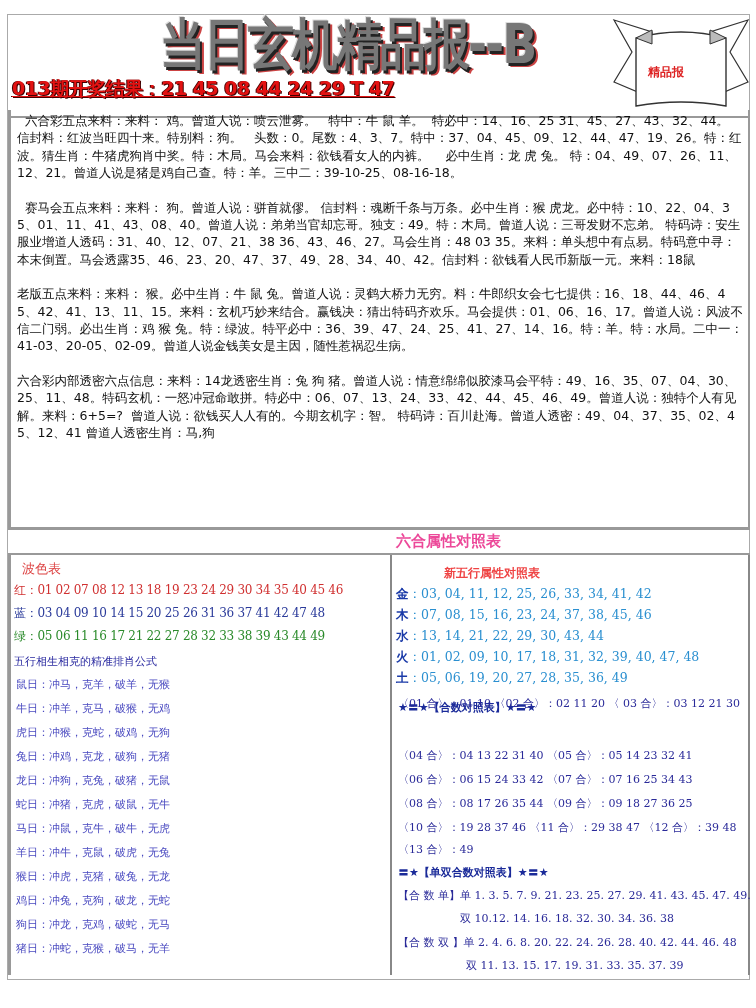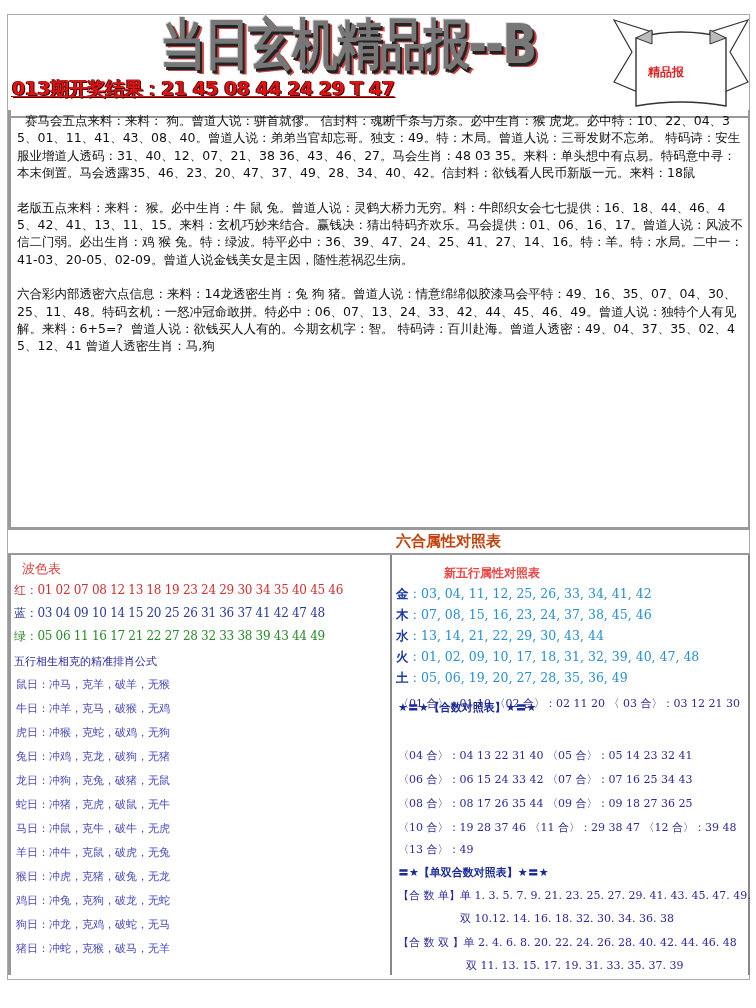--- a/index.html
+++ b/index.html
@@ -7,21 +7,21 @@
   .frame { position: absolute; left: 7px; top: 14px; width: 743px; height: 966px; border: 1px solid #aaa; }
   .header { position: absolute; left: 8px; top: 14px; width: 742px; height: 104px; border-bottom: 2px solid #999; }
   .title { position: absolute; left: 160px; top: 6px; font-family: "DejaVu Sans", sans-serif; font-weight: bold; font-size: 46px; letter-spacing: -2px; color: #777;
     text-shadow: 2px 2px 0 #222, 4px 3px 0 #c44, -1px -1px 0 #ddd; transform: scaleY(1.2); transform-origin: top left; white-space: nowrap; }
   .result { position: absolute; left: 12px; top: 76px; font-family: "DejaVu Sans", sans-serif; font-weight: bold; font-size: 19px; color: #e31212; letter-spacing: -0.5px;
     text-shadow: 1px 1px 0 #400, -1px 0 0 #400; white-space: nowrap; text-decoration: underline; }
   .badge { position: absolute; left: 612px; top: 18px; width: 138px; height: 90px; }
   .badge-text { position: absolute; left: 648px; top: 64px; font-size: 12px; color: #d22; font-weight: bold; }
   .main-text { position: absolute; left: 8px; top: 110px; width: 742px; height: 420px; border-left: 3px solid #999; border-right: 2px solid #999; border-bottom: 3px solid #999; font-family: "DejaVu Sans", sans-serif; font-size: 12.5px; line-height: 17.4px; color: #111; padding: 2px 4px 0 6px; }
   .para { margin-bottom: 17px; white-space: pre-wrap; word-break: break-all; }
-  .section-title { position: absolute; left: 396px; top: 532px; font-size: 15px; font-weight: bold; color: #c2410c; }
+  .section-title { position: absolute; left: 396px; top: 532px; font-size: 15px; font-weight: bold; color: #ec4899; }
   .divider { position: absolute; left: 8px; top: 553px; width: 742px; height: 2px; background: #999; }
   .left-box { position: absolute; left: 8px; top: 555px; width: 378px; height: 420px; border-left: 3px solid #999; }
   .right-box { position: absolute; left: 390px; top: 555px; width: 360px; height: 420px; border-left: 2px solid #888; border-right: 2px solid #888; }
   .wave-title { position: absolute; left: 22px; top: 560px; font-size: 13px; color: #d44; }
   .wave-row { position: absolute; left: 14px; font-family: "DejaVu Serif", serif; font-size: 12px; letter-spacing: -0.3px; white-space: nowrap; }
   .formula-title { position: absolute; left: 14px; top: 654px; font-size: 11px; color: #2a2aa0; }
   .zodiac-row { position: absolute; left: 16px; font-size: 11px; color: #4a4ac0; white-space: nowrap; }
   .five-title { position: absolute; left: 444px; top: 565px; font-size: 12px; font-weight: bold; color: #ef4444; }
   .five-row { position: absolute; left: 396px; font-family: "DejaVu Serif", serif; font-size: 12.5px; color: #2a8fd0; white-space: nowrap; }
   .five-row .el { color: #1a3aa8; font-weight: bold; font-family: "DejaVu Sans", sans-serif; }
@@ -41,20 +41,21 @@
 <svg class="badge" viewBox="0 0 138 90">
   <path d="M2,2 L40,14 L40,80 L2,64 L20,34 Z" fill="#fff" stroke="#333" stroke-width="1.2"></path>
   <path d="M136,2 L98,14 L98,80 L136,64 L118,34 Z" fill="#fff" stroke="#333" stroke-width="1.2"></path>
   <path d="M24,20 Q69,8 114,20 L114,88 Q69,80 24,88 Z" fill="#fff" stroke="#333" stroke-width="1.4"></path>
   <path d="M24,20 L40,12 L40,26 Z" fill="#bbb" stroke="#333"></path>
   <path d="M114,20 L98,12 L98,26 Z" fill="#bbb" stroke="#333"></path>
 </svg>
 <div class="badge-text">精品报</div>
 
 <div class="main-text">
+  <p class="para">  六合彩五点来料：来料： 鸡。曾道人说：喷云泄雾。   特中：牛 鼠 羊。  特必中：14、16、25 31、45、27、43、32、44。 信封料：红波当旺四十来。特别料：狗。   头数：0。尾数：4、3、7。特中：37、04、45、09、12、44、47、19、26。特：红波。猜生肖：牛猪虎狗肖中奖。特：木局。马会来料：欲钱看女人的内裤。    必中生肖：龙 虎 兔。 特：04、49、07、26、11、12、21。曾道人说是猪是鸡自己查。特：羊。三中二：39-10-25、08-16-18。</p>
   <p class="para">  赛马会五点来料：来料： 狗。曾道人说：骈首就僇。 信封料：魂断千条与万条。必中生肖：猴 虎龙。必中特：10、22、04、35、01、11、41、43、08、40。曾道人说：弟弟当官却忘哥。独支：49。特：木局。曾道人说：三哥发财不忘弟。 特码诗：安生服业增道人透码：31、40、12、07、21、38 36、43、46、27。马会生肖：48 03 35。来料：单头想中有点易。特码意中寻：本末倒置。马会透露35、46、23、20、47、37、49、28、34、40、42。信封料：欲钱看人民币新版一元。来料：18鼠</p>
   <p class="para">老版五点来料：来料： 猴。必中生肖：牛 鼠 兔。曾道人说：灵鹤大桥力无穷。料：牛郎织女会七七提供：16、18、44、46、45、42、41、13、11、15。来料：玄机巧妙来结合。赢钱决：猜出特码齐欢乐。马会提供：01、06、16、17。曾道人说：风波不信二门弱。必出生肖：鸡 猴 兔。特：绿波。特平必中：36、39、47、24、25、41、27、14、16。特：羊。特：水局。二中一：41-03、20-05、02-09。曾道人说金钱美女是主因，随性惹祸忍生病。</p>
   <p class="para">六合彩内部透密六点信息：来料：14龙透密生肖：兔 狗 猪。曾道人说：情意绵绵似胶漆马会平特：49、16、35、07、04、30、25、11、48。特码玄机：一怒冲冠命敢拼。特必中：06、07、13、24、33、42、44、45、46、49。曾道人说：独特个人有见解。来料：6+5=?  曾道人说：欲钱买人人有的。今期玄机字：智。 特码诗：百川赴海。曾道人透密：49、04、37、35、02、45、12、41 曾道人透密生肖：马,狗</p>
 </div>
 
 <div class="section-title">六合属性对照表</div>
 <div class="divider"></div>
 
 <div class="left-box"></div>
 <div class="right-box"></div>

